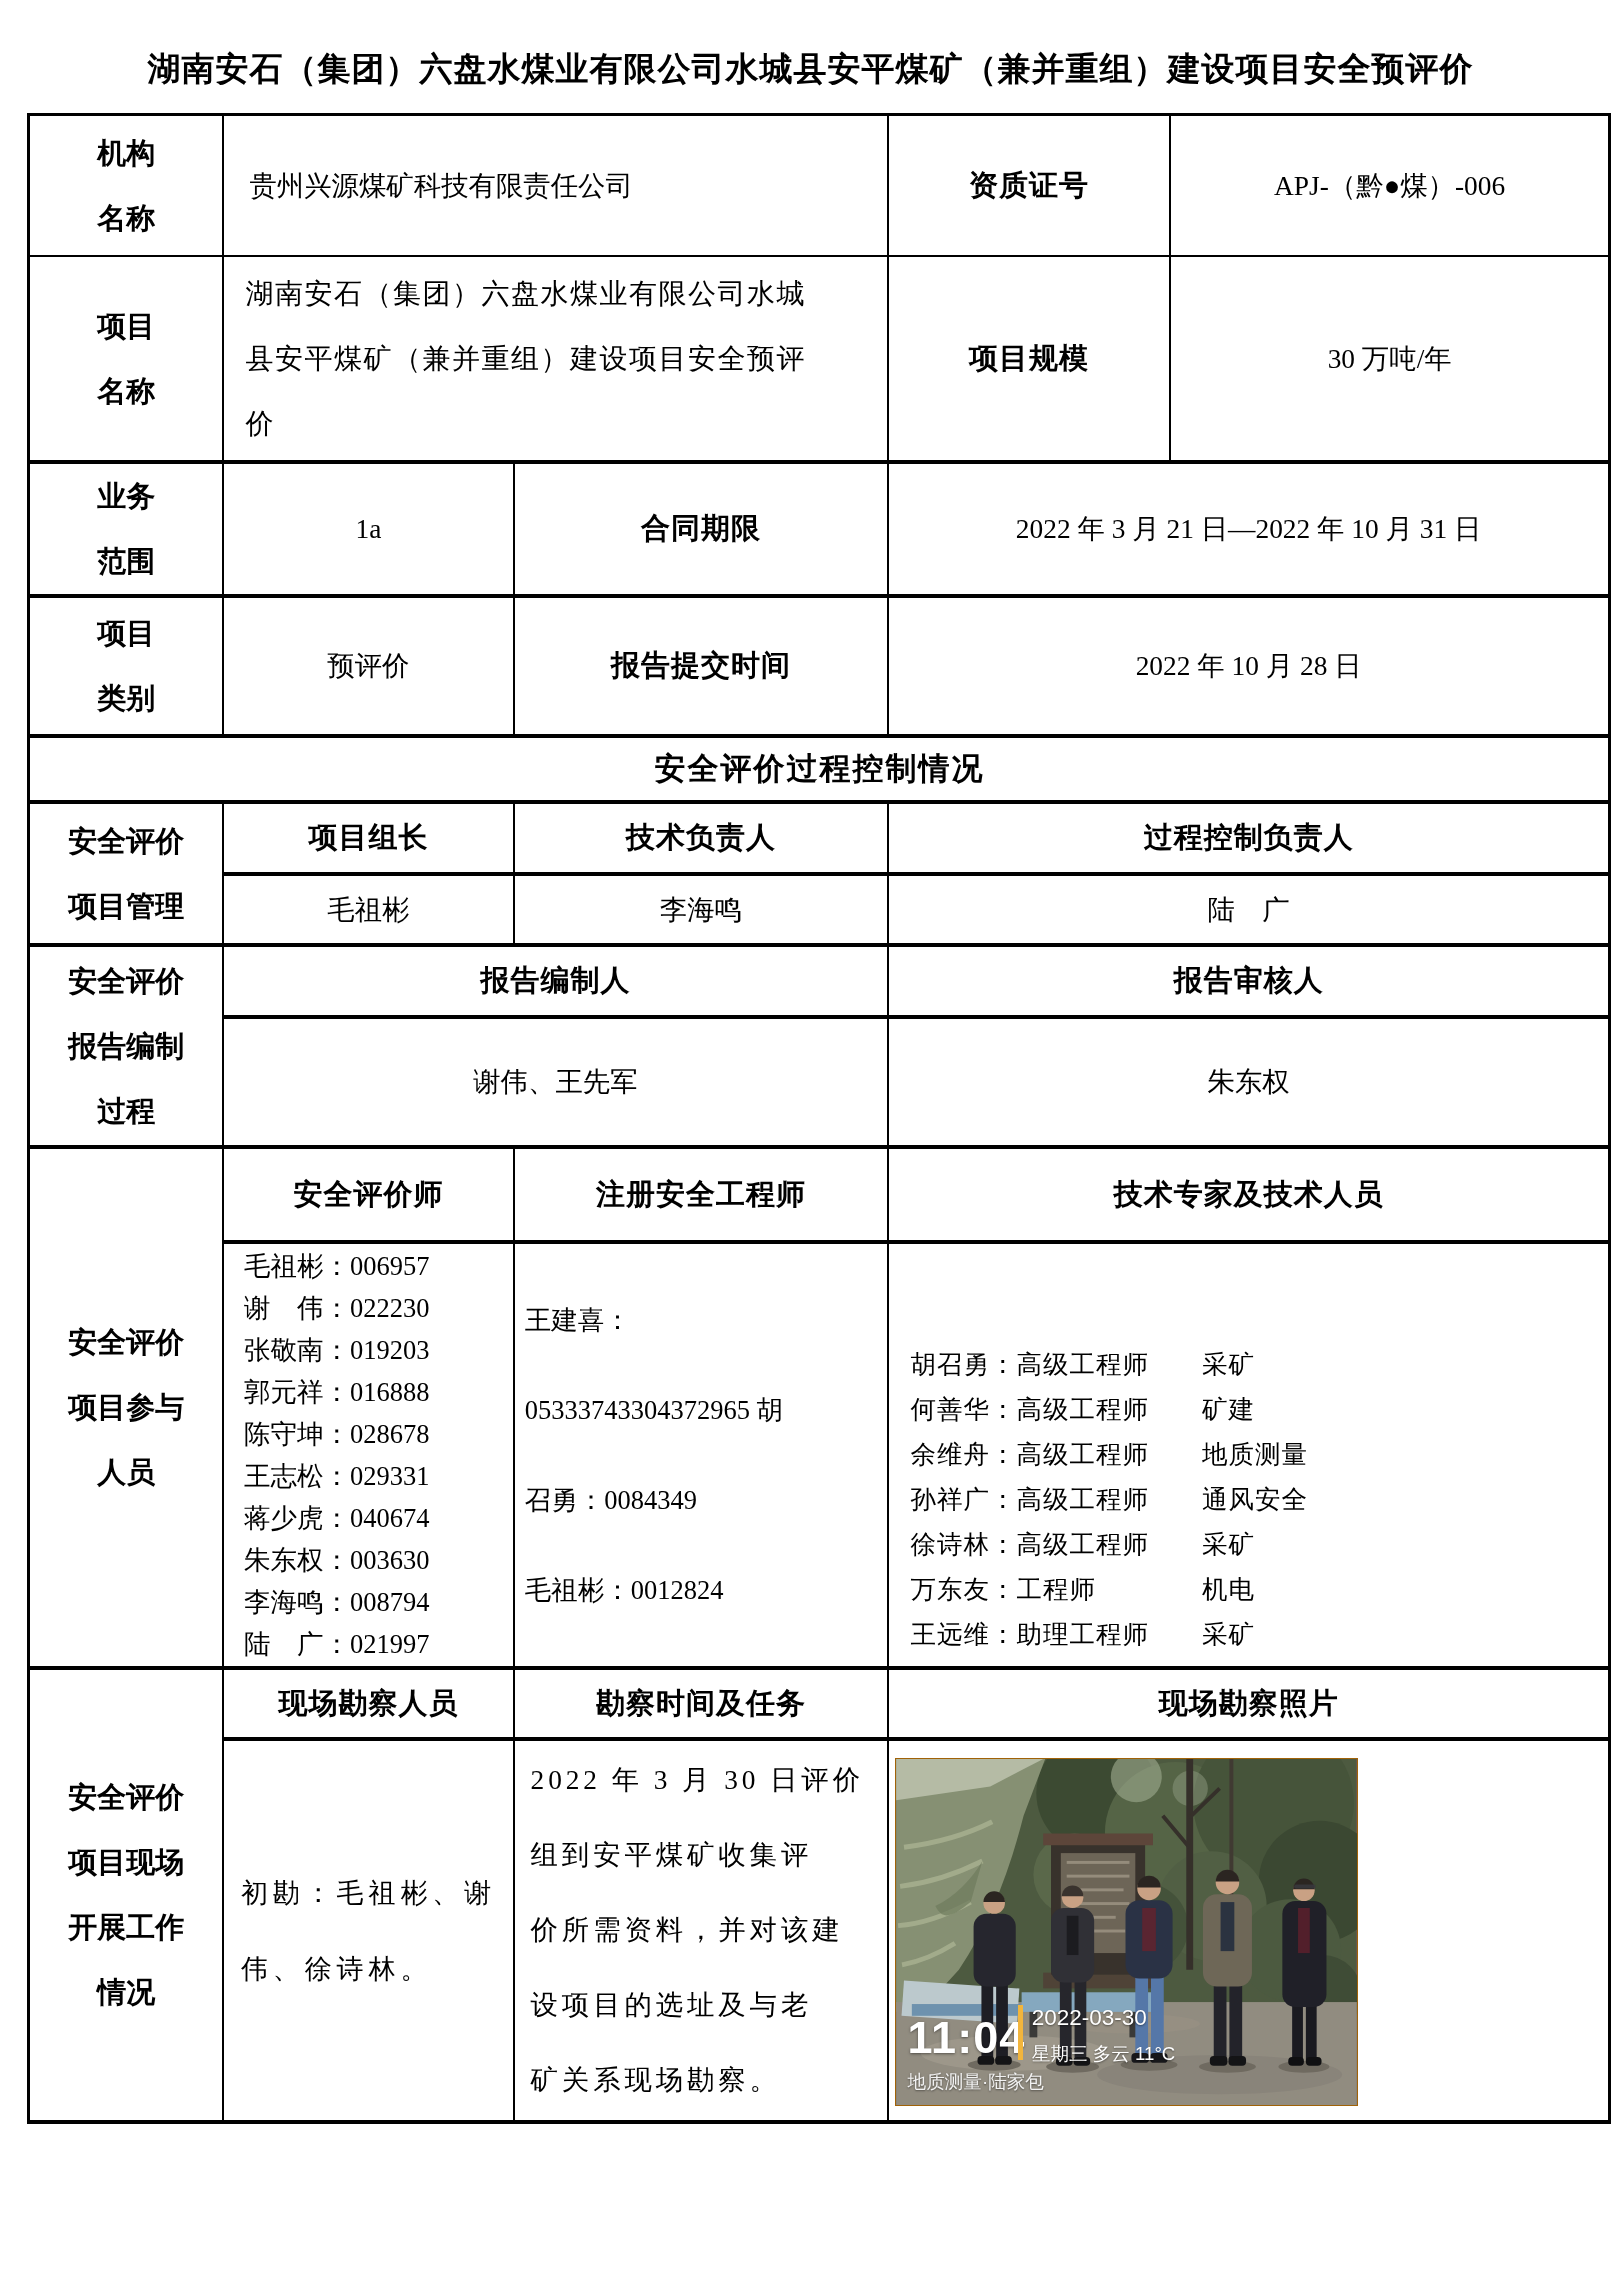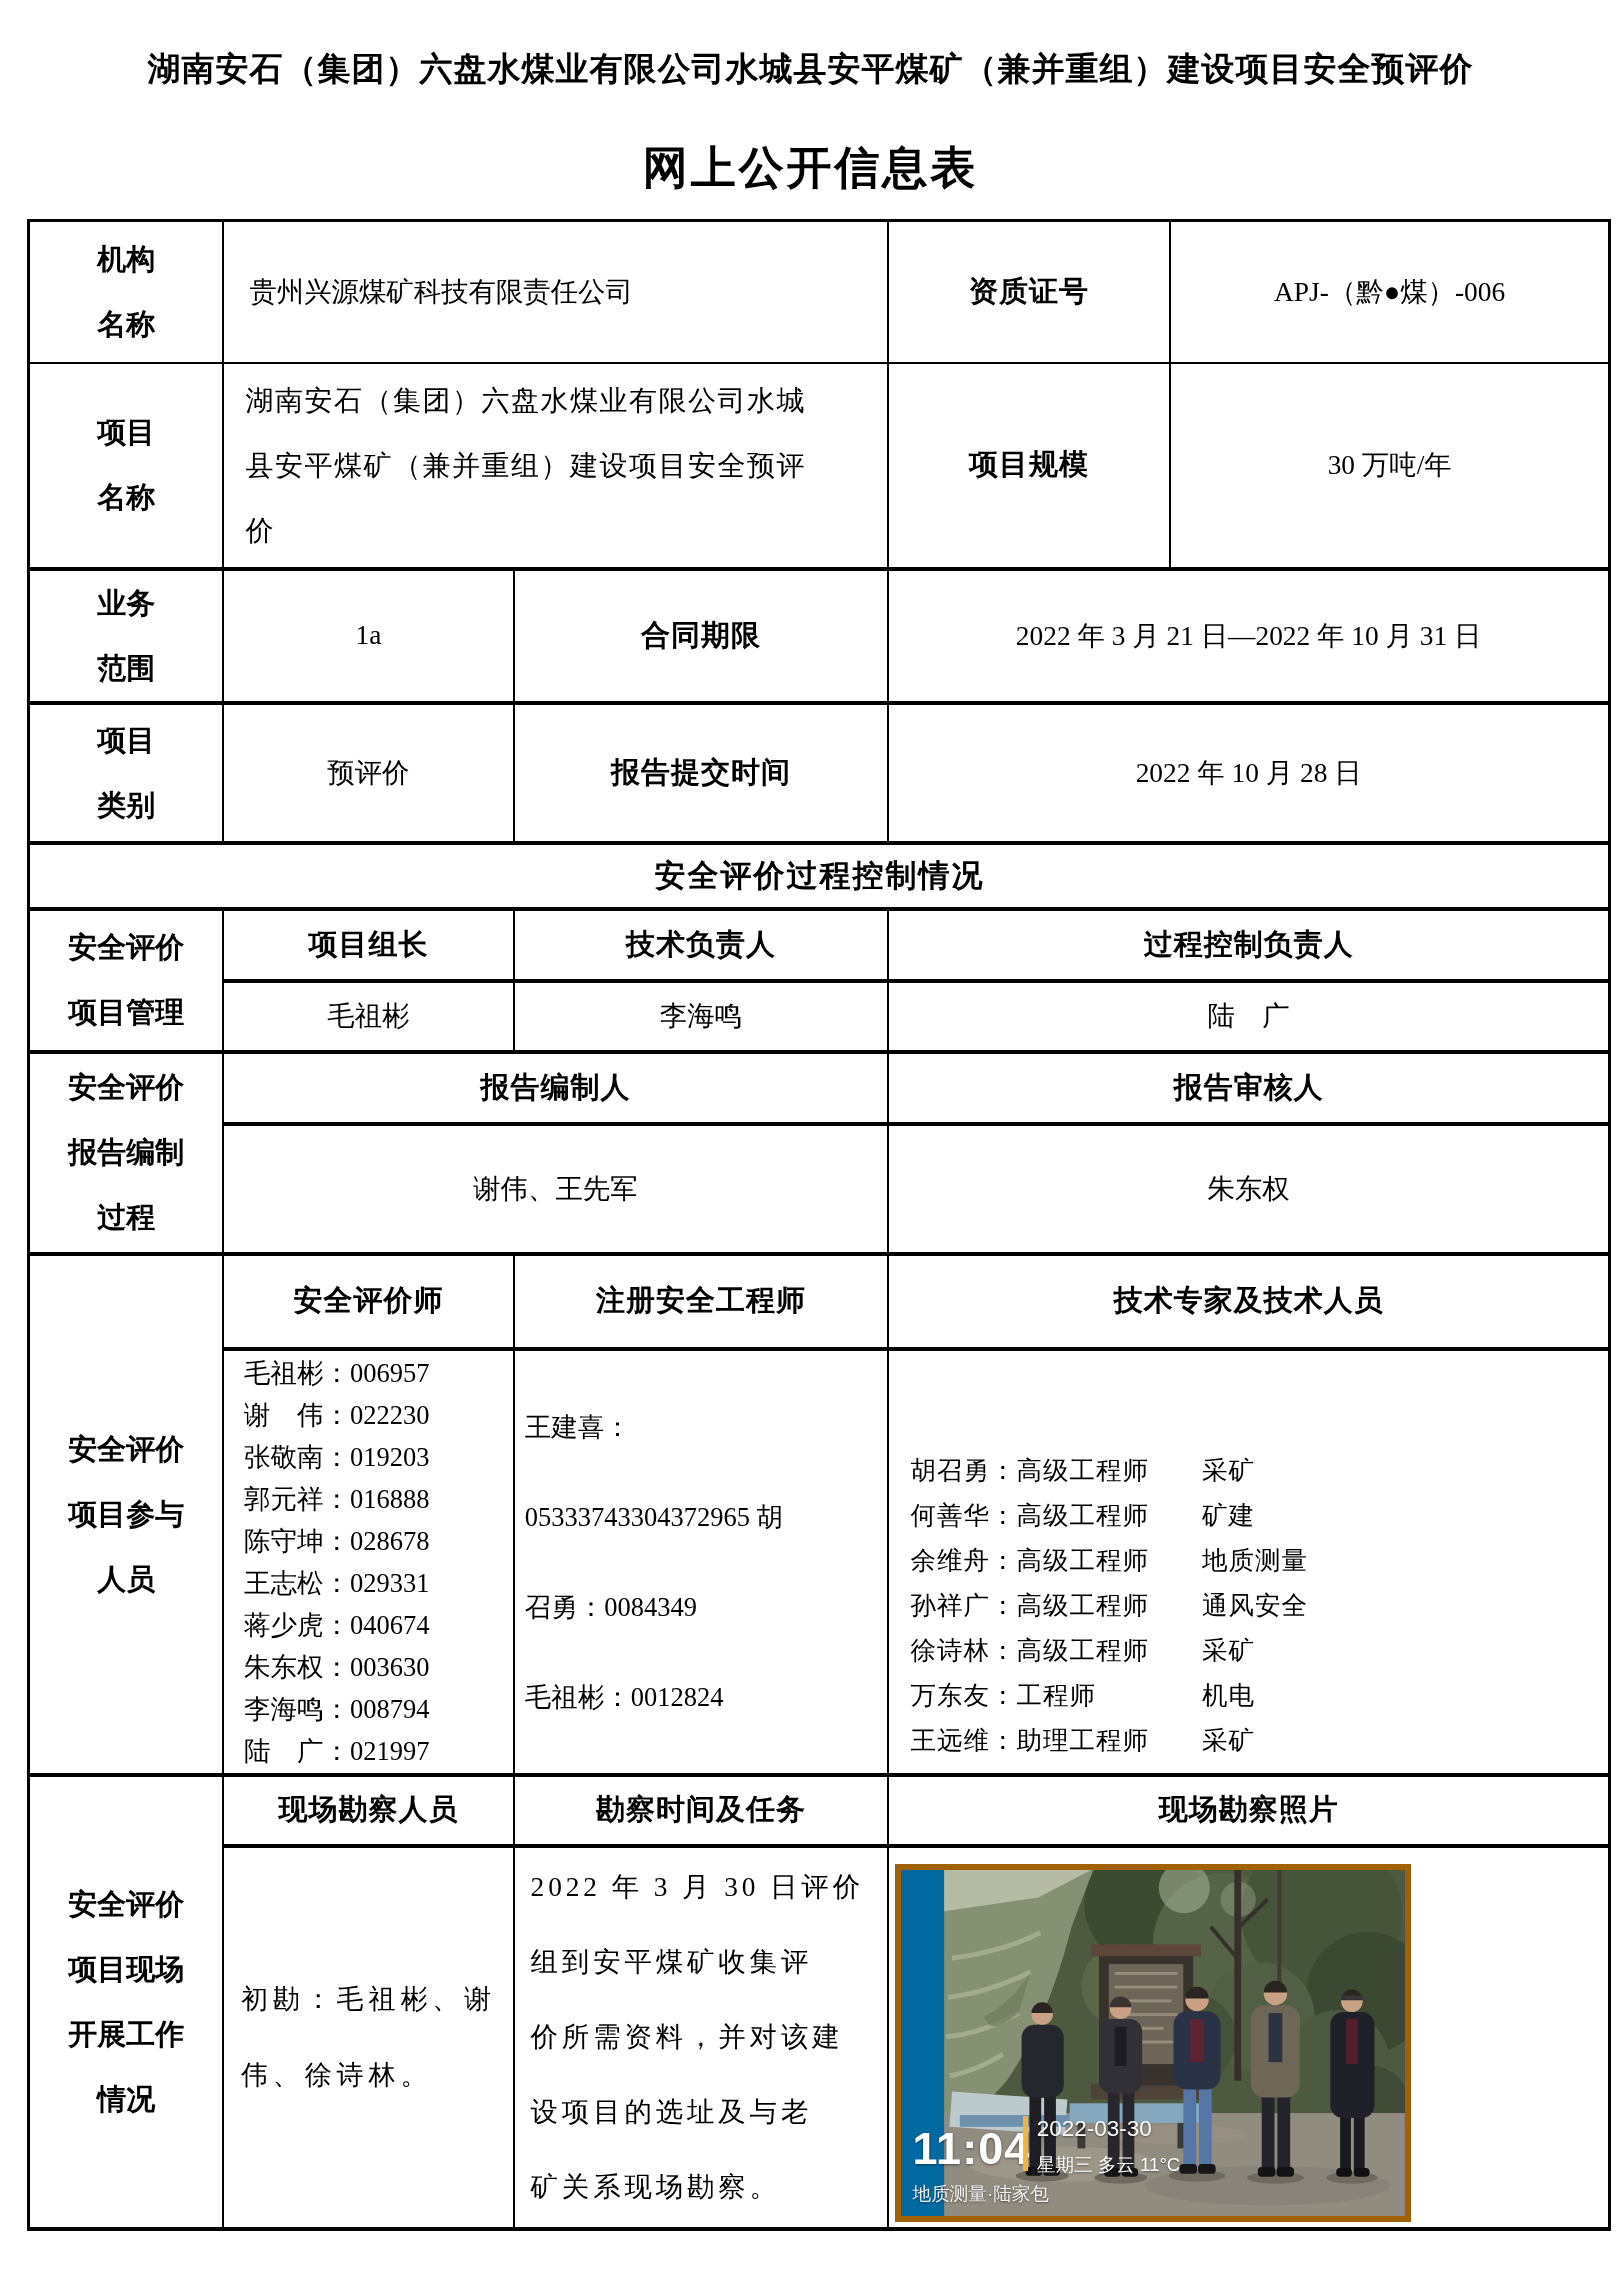--- a/index.html
+++ b/index.html
@@ -30,39 +30,38 @@
   .expert-cell{padding-top:88px;}
   .expert-lines{padding-left:21.6px;font-size:25.5px;}
   .expert-lines .line{line-height:45px;letter-spacing:1px;}
   .surveyor-lines{padding-left:17px;font-size:27px;}
   .surveyor-lines .line{line-height:76px;letter-spacing:4.9px;}
   .task-lines{padding-left:15.7px;font-size:27.4px;}
   .task-lines .line{line-height:75px;letter-spacing:3.9px;}
   .photo-cell{vertical-align:top;text-align:left;}
   .photo{
     position:relative;width:461px;height:346px;margin:16.7px 0 0 5.9px;
-    border:6px solid #a16207;background:#0369a1;padding-left:43px;
+    border:1px solid #a16207;background:#ec4899;
   }
   .photo svg{display:block;}
   .photo-overlay{position:absolute;left:0;top:0;width:100%;height:100%;
     font-family:"Liberation Sans","DejaVu Sans",sans-serif;color:#fff;}
   .ph-time{position:absolute;left:11.8px;bottom:41px;font-size:45px;font-weight:bold;
     text-shadow:0 1px 2.9px rgba(0,0,0,.45);letter-spacing:1px;}
   .ph-bar{position:absolute;left:122px;bottom:45px;width:4.9px;height:55px;background:#f2b53c;}
   .ph-date{position:absolute;left:136px;bottom:74px;font-size:22.5px;text-shadow:0 1px 2px rgba(0,0,0,.45);}
   .ph-weather{position:absolute;left:136px;bottom:38px;font-size:18.6px;text-shadow:0 1px 2px rgba(0,0,0,.45);}
   .ph-loc{position:absolute;left:11.8px;bottom:9.8px;font-size:18.6px;color:#f2f2f2;text-shadow:0 1px 2px rgba(0,0,0,.45);}
 </style>
 </head>
 <body>
 
 <div class="page">
 
   <div class="title1">湖南安石（集团）六盘水煤业有限公司水城县安平煤矿（兼并重组）建设项目安全预评价</div>
-  <div class="title2">网上公开信息表</div>
 
   <table class="info-table">
     <colgroup>
       <col style="width:194px">
         <col style="width:291px">
         <col style="width:374px">
       <col style="width:282px">
         <col style="width:440px">
     </colgroup>
     <tbody>

